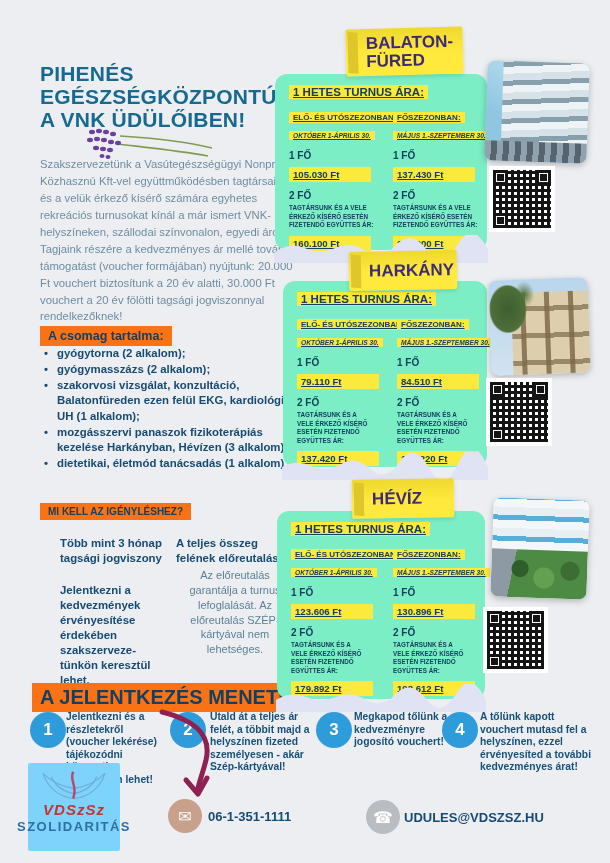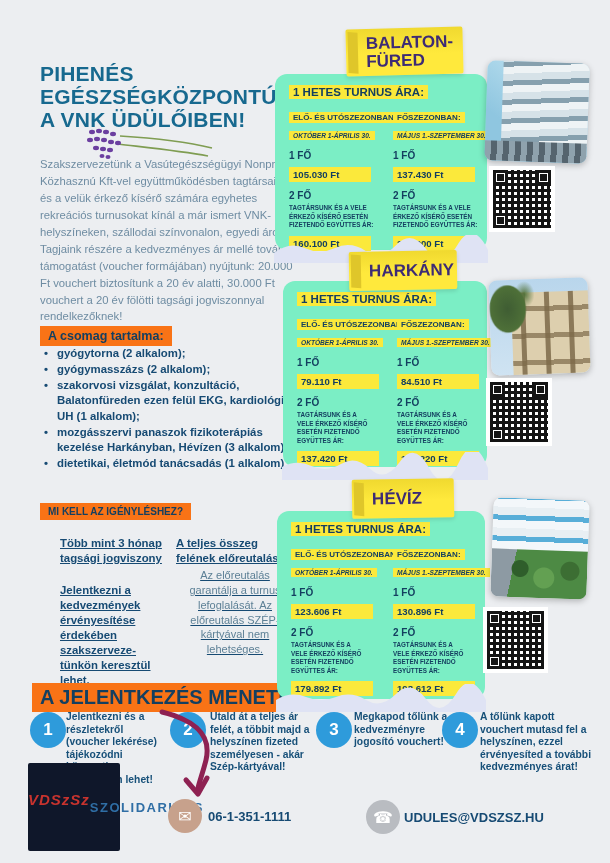--- a/index.html
+++ b/index.html
@@ -6,45 +6,45 @@
   .page{position:relative;width:610px;height:863px;margin:0 auto;background:#eceef1;
         font-family:"Liberation Sans",sans-serif;overflow:hidden;}
   .abs{position:absolute;}
 
   
   .title{left:40px;top:62px;width:260px;font-size:21px;font-weight:800;color:#17698f;
          line-height:1.1;letter-spacing:.2px;}
   .lavender{left:82px;top:124px;width:135px;height:40px;}
   .intro{left:40px;top:156px;width:256px;font-size:11.3px;color:#6e8ca2;line-height:1.5;font-weight:500;}
 
-  .hl{background:#fbe93b;color:#143f60;padding:1px 4px;-webkit-box-decoration-break:clone;box-decoration-break:clone;}
+  .hl{background:#fbe93b;color:#143f60;padding:1px 4px;-webkit-box-decoration-break:clone;box-decoration-break:clone;text-decoration:underline;}
   .sec-head{display:inline-block;background:#f97316;color:#143f60;font-weight:800;padding:3px 8px;}
 
   .pkg-head{left:40px;top:326px;font-size:12.5px;}
   .pkg-list{left:44px;top:346px;width:258px;margin:0;padding:0;list-style:none;
             font-size:11.4px;font-weight:800;color:#164a73;line-height:1.33;}
   .pkg-list li{position:relative;padding-left:13px;margin-bottom:1px;}
   .pkg-list li::before{content:"•";position:absolute;left:0;top:0;}
 
   .req-head{left:40px;top:503px;font-size:10px;}
-  .req-col{font-size:11.4px;font-weight:800;color:#164a73;line-height:1.32;text-decoration:underline;}
+  .req-col{font-size:11.4px;font-weight:800;color:#164a73;line-height:1.32;}
   .req-col1{left:60px;top:536px;width:110px;}
   .req-col2{left:176px;top:536px;width:118px;}
   .req-gap{height:17px;}
   .req-normal{font-weight:500;color:#5d8096;font-size:11px;margin-top:2px;line-height:1.35;text-align:center;}
 
   .proc-head{left:32px;top:683px;font-size:20px;}
   .step-circle{width:36px;height:36px;border-radius:50%;background:#2e9bdb;color:#fff;
                font-size:17px;font-weight:800;display:flex;align-items:center;justify-content:center;}
   .step-text{font-size:10.3px;font-weight:800;color:#175079;line-height:1.22;}
 
   .arrow-svg{left:158px;top:706px;width:62px;height:94px;}
 
-  .logo-box{left:28px;top:763px;width:92px;height:88px;background:#0f172a;border-radius:2px;
-            display:flex;flex-direction:row;align-items:center;}
+  .logo-box{left:28px;top:763px;width:92px;height:88px;background:#7dd3fc;border-radius:2px;
+            display:flex;flex-direction:column;align-items:center;}
   .logo-wings{width:86px;height:52px;margin-top:2px;}
   .logo-name{color:#c8332e;font-weight:800;font-style:italic;font-size:15px;margin-top:-16px;letter-spacing:1px;}
   .logo-sub{color:#2f6ea5;font-weight:700;font-size:13px;letter-spacing:1.5px;margin-top:1px;}
 
   .contact-circle{width:34px;height:34px;border-radius:50%;display:flex;align-items:center;justify-content:center;
                   color:#fff;font-size:16px;}
   .envelope-bg{background:#c7a18c;}
   .phone-bg{background:#b9bcc1;}
   .contact-text{font-size:13px;font-weight:800;color:#164a73;}
 

